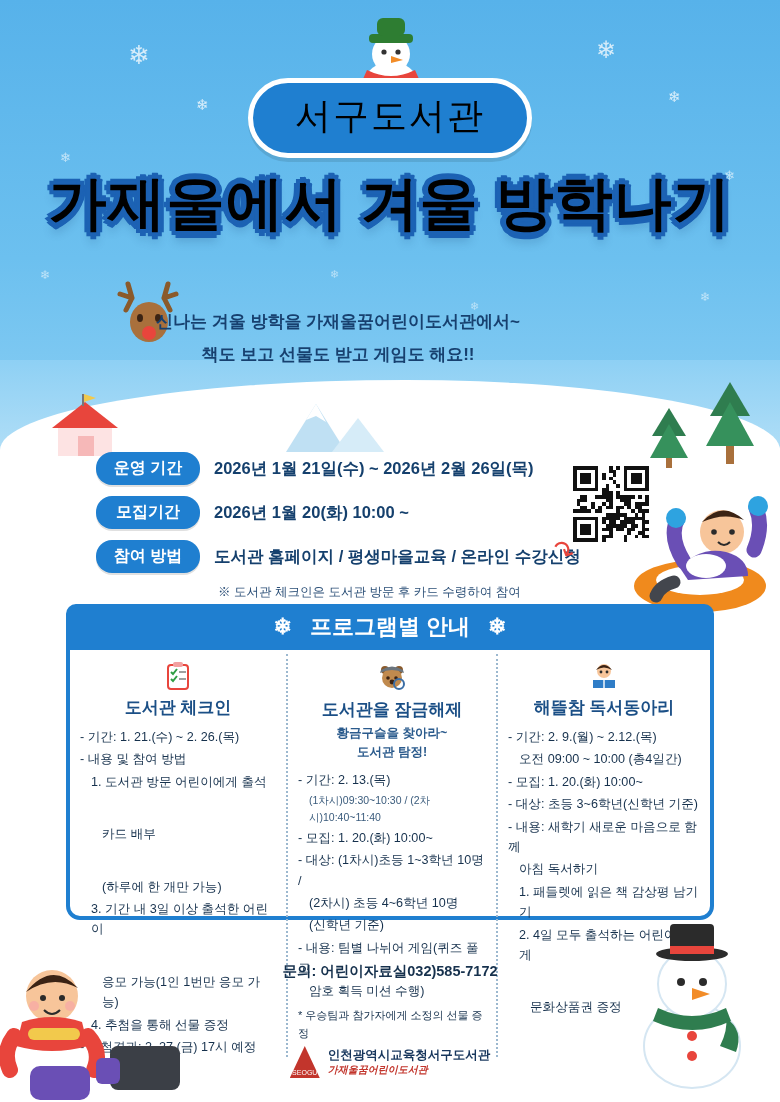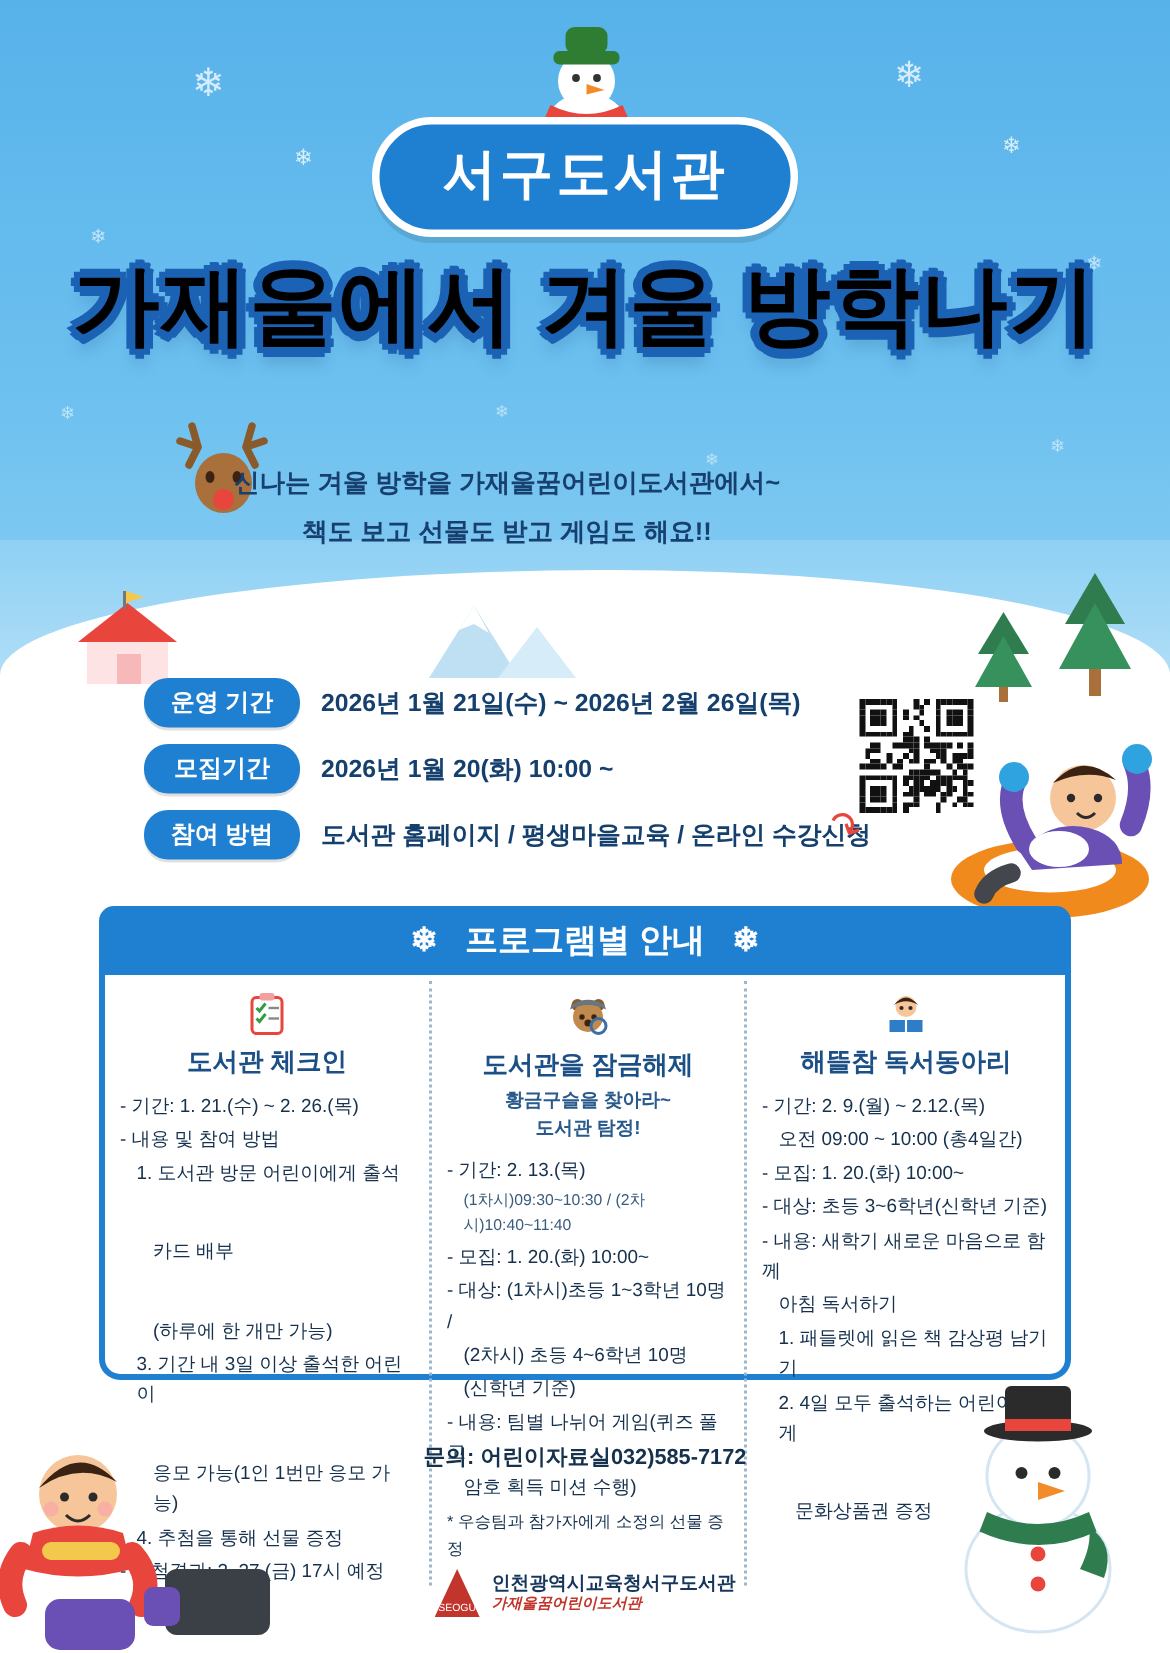--- a/index.html
+++ b/index.html
@@ -30,25 +30,25 @@
     border-radius:50% 50% 0 0 / 60px 60px 0 0;
   }
   .sky-lower{
     position:absolute;left:0;top:360px;width:780px;height:130px;
     background:linear-gradient(180deg,#8ed0f4 0%, #bfe4f8 100%);
   }
 
   
   .title-pill {
     position:absolute; left:50%; transform:translateX(-50%); top:78px;
-    background:#1f7fd0; color:#ffffff;
+    background:#1f7fd0; color:#000000;
     border:5px solid #ffffff;
     border-radius:40px;
     padding:9px 42px 12px;
-    font-size:36px; font-weight:bold; letter-spacing:2px;
+    font-size:36px; font-weight:normal; letter-spacing:2px;
     box-shadow:0 4px 0 rgba(0,0,0,.10);
     white-space:nowrap;
   }
   .main-title {
     position:absolute; left:0; top:165px; width:780px; text-align:center;
     font-size:58px; font-weight:bold; color:#000000;
     letter-spacing:1px;
     text-shadow:
       -4px -4px 0 #1c62b4, 4px -4px 0 #1c62b4,
       -4px  4px 0 #1c62b4, 4px  4px 0 #1c62b4,
@@ -223,20 +223,21 @@
       <span class="info-text">2026년 1월 21일(수) ~ 2026년 2월 26일(목)</span>
     </div>
     <div class="info-row">
       <span class="tag">모집기간</span>
       <span class="info-text">2026년 1월 20(화) 10:00 ~</span>
     </div>
     <div class="info-row">
       <span class="tag">참여 방법</span>
       <span class="info-text">도서관 홈페이지 / 평생마을교육 / 온라인 수강신청</span>
     </div>
+    <div class="note">※ 도서관 체크인은 도서관 방문 후 카드 수령하여 참여</div>
   </div>
 
   <div class="qr">
     <div class="qr-grid" id="qrGrid">
         <i class="on"></i>
         <i class="on"></i>
         <i class="on"></i>
         <i class="on"></i>
         <i class="on"></i>
         <i class="on"></i>

